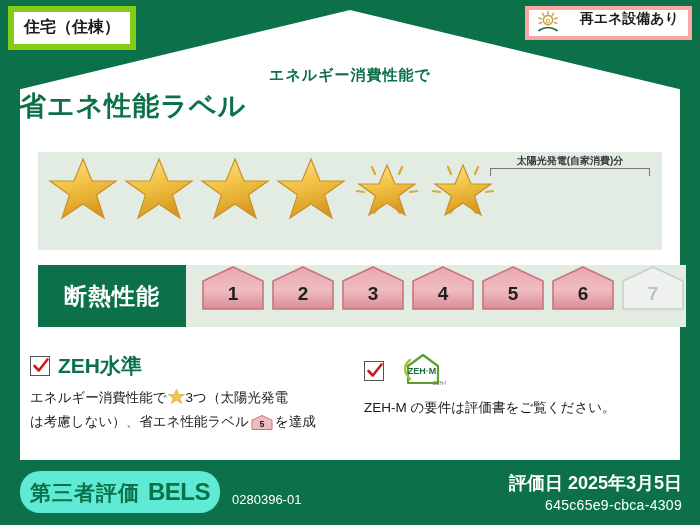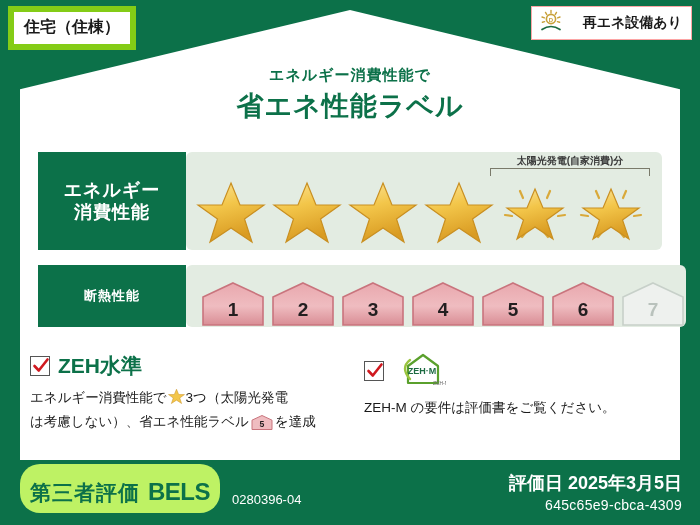--- a/index.html
+++ b/index.html
@@ -33,24 +33,23 @@
     font-weight: bold;
     color: #1a1a1a;
     letter-spacing: 0px;
     z-index: 5;
   }
   
   .renew-badge {
     position: absolute;
     right: 8px; top: 6px;
     background: #ffffff;
-    border: 1px solid #fca5a5;
+    border: 4px solid #fca5a5;
     height: 34px;
     display: flex;
-    align-items: center;
     padding: 0 9px 0 6px;
     gap: 19px;
     z-index: 5;
   }
   .renew-badge .rb-text {
     font-size: 14px;
     font-weight: bold;
     color: #1a1a1a;
   }
   
@@ -59,25 +58,26 @@
     left: 0; right: 0; top: 66px;
     text-align: center;
     font-size: 15px;
     font-weight: bold;
     color: #0c7149;
     letter-spacing: 1px;
   }
   .title-main {
     position: absolute;
     left: 0; right: 0; top: 88px;
-    text-align: center;
+    text-align: left;
     font-size: 27px;
     font-weight: bold;
     color: #0c7149;
     letter-spacing: 1px;
+    padding-left: 19px;
   }
   
   .row {
     position: absolute;
     left: 38px;
     width: 624px;
     display: flex;
     align-items: stretch;
   }
   .row-energy { top: 152px; height: 98px; }
@@ -86,31 +86,30 @@
   .row-label {
     background: #0c7149;
     color: #ffffff;
     font-weight: bold;
     display: flex;
     flex-direction: column;
     align-items: center;
     justify-content: center;
     flex: 0 0 148px;
     line-height: 1.25;
-    font-size: 13px;
+    font-size: 23px;
     letter-spacing: 1px;
   }
   .row-label.two-line { font-size: 18px; }
   .row-body {
     flex: 1 1 auto;
     background: #e3ece2;
     position: relative;
     display: flex;
-    align-items: flex-end;
-    border-radius: 6px;
+    align-items: flex-start;
   }
   .row-insul .row-body { background: #e3ece2; }
 
   
   .stars {
     display: flex;
     align-items: center;
     gap: 2px;
     padding-left: 8px;
     width: 100%;
@@ -204,22 +203,22 @@
     letter-spacing: 0px;
   }
   .inline-star { vertical-align: -3px; margin: 0 1px; }
   .inline-chip { vertical-align: -5px; margin: 0 2px; }
   .zehm-logo { vertical-align: -10px; margin-left: 2px; }
 
   
   .footer-bels {
     position: absolute;
     left: 20px; bottom: 12px;
-    background: #bef264;
-    padding: 14px 10px 6px 10px;
+    background: #5eead4;
+    padding: 7px 10px 6px 10px;
     display: flex;
     align-items: baseline;
     gap: 8px;
     border-radius: 20px;
   }
   .bels-jp {
     font-size: 21px; font-weight: bold; color: #0c7149; letter-spacing: 1px;
   }
   .bels-en {
     font-size: 24px; font-weight: bold; color: #0c7149;
@@ -266,24 +265,20 @@
         <path d="M4 20.5 Q13 14.5 22 20.5" fill="none" stroke="#1d6b42" stroke-width="1.7" stroke-linecap="round"></path>
       </svg>
     </span>
     <span class="rb-text">再エネ設備あり</span>
   </div>
 
   <div class="title-sub">エネルギー消費性能で</div>
   <div class="title-main">省エネ性能ラベル</div>
 
   <div class="row row-energy">
-    <div class="row-label two-line">
-      <span>エネルギー</span>
-      <span>消費性能</span>
-    </div>
     <div class="row-body">
       <div class="solar-note">太陽光発電(自家消費)分</div>
       <div class="solar-bracket"></div>
       <div class="stars">
 
         <div class="star-cell">
           <svg width="70" height="68" viewBox="0 0 70 68">
             <defs>
                 <linearGradient id="g1" x1="0" y1="0" x2="0.3" y2="1">
               <stop offset="0%" stop-color="#fbe49a"></stop>
@@ -450,21 +445,21 @@
       </div>
       <div class="check-desc">ZEH-M の要件は評価書をご覧ください。</div>
     </div>
 
   </div>
 
   <div class="footer-bels">
     <span class="bels-jp">第三者評価</span>
     <span class="bels-en">BELS</span>
   </div>
-  <div class="bels-num">0280396-04</div>
+  <div class="bels-num">0280396-01</div>
 
   <div class="footer-right">
     <div class="eval-date">
       <span>評価日</span>
       <span>2025年3月5日</span>
     </div>
     <div class="eval-id">645c65e9-cbca-4309</div>
   </div>
 
 </div>

